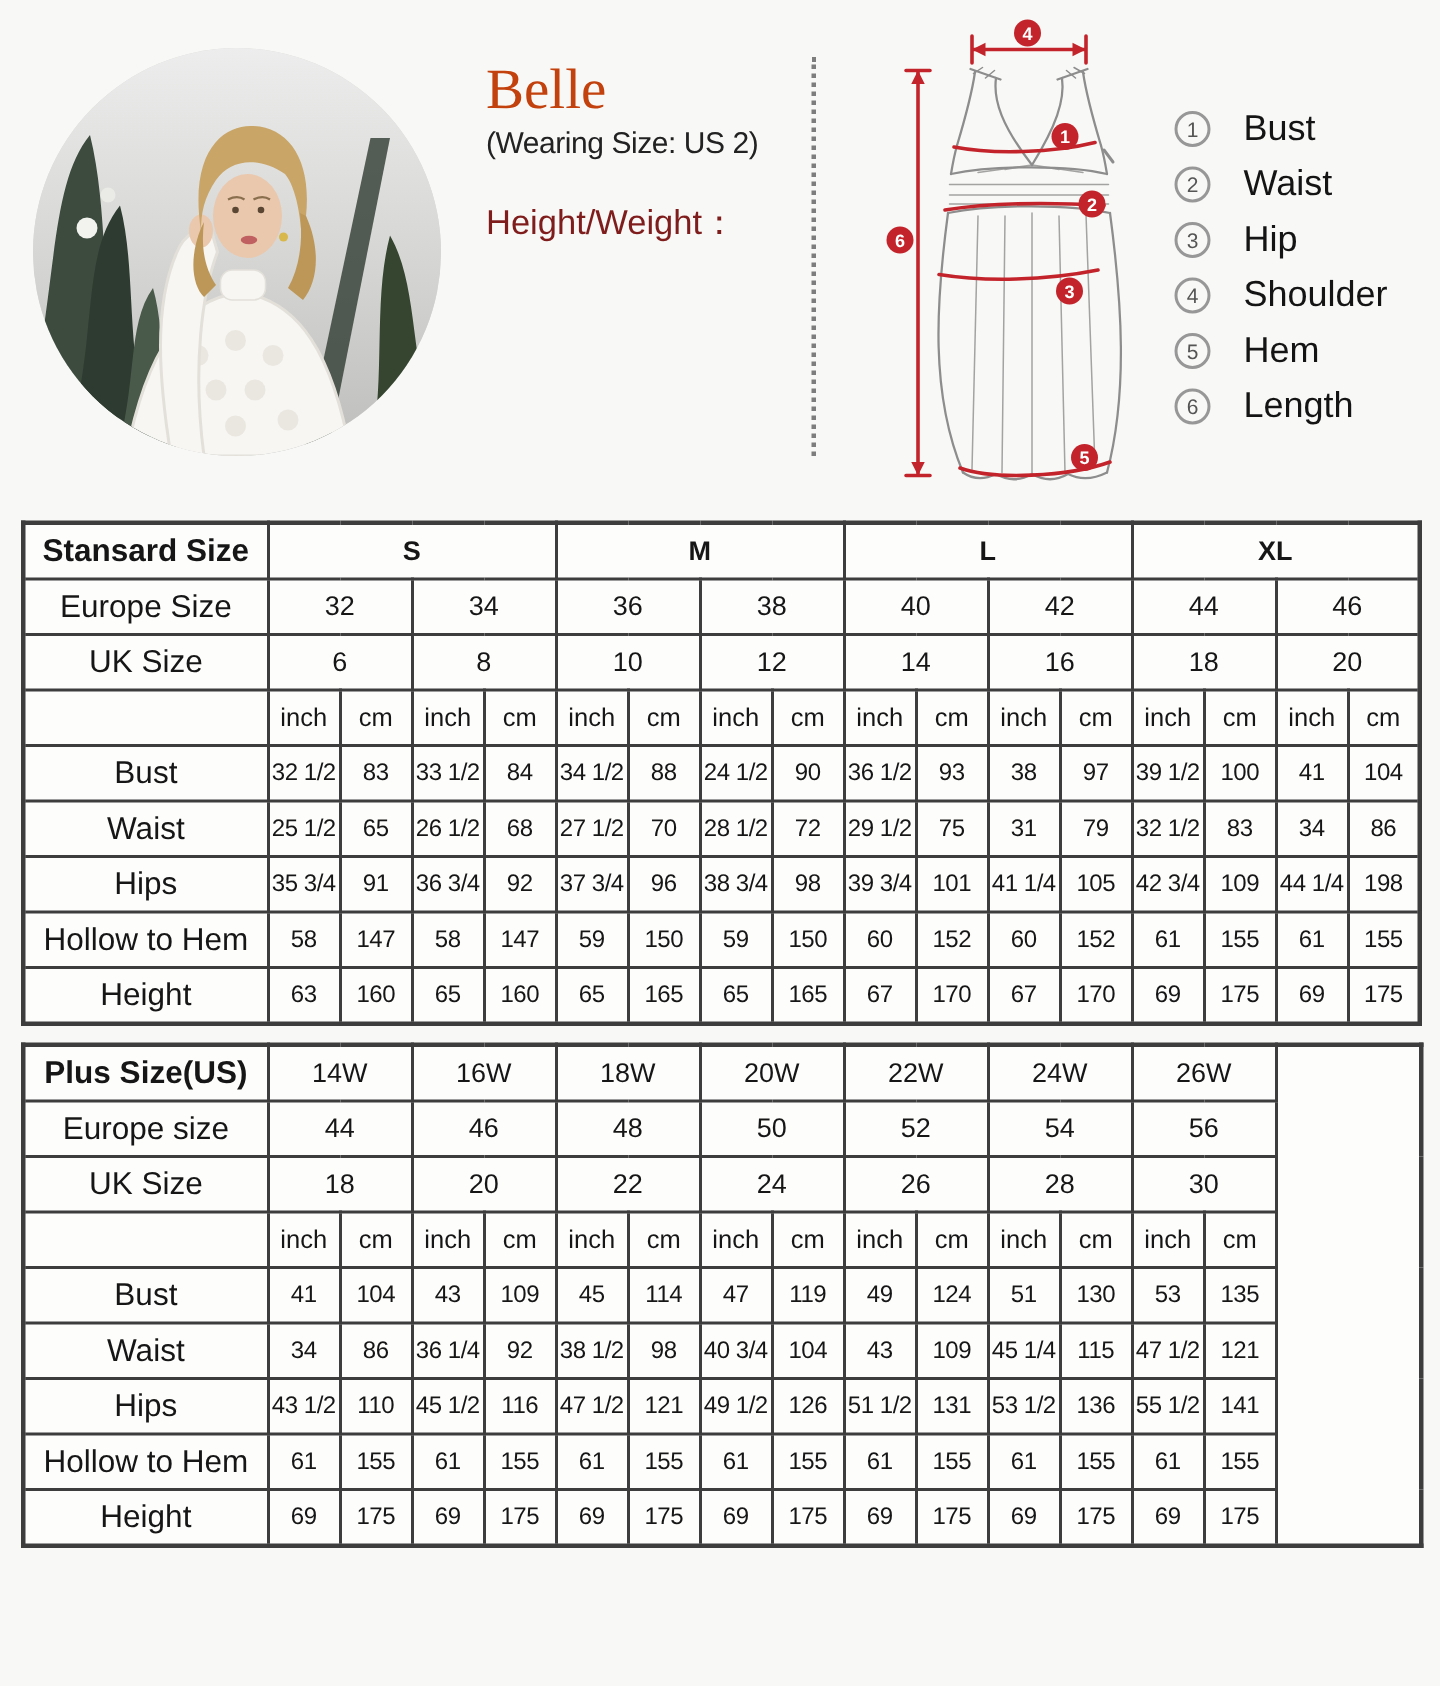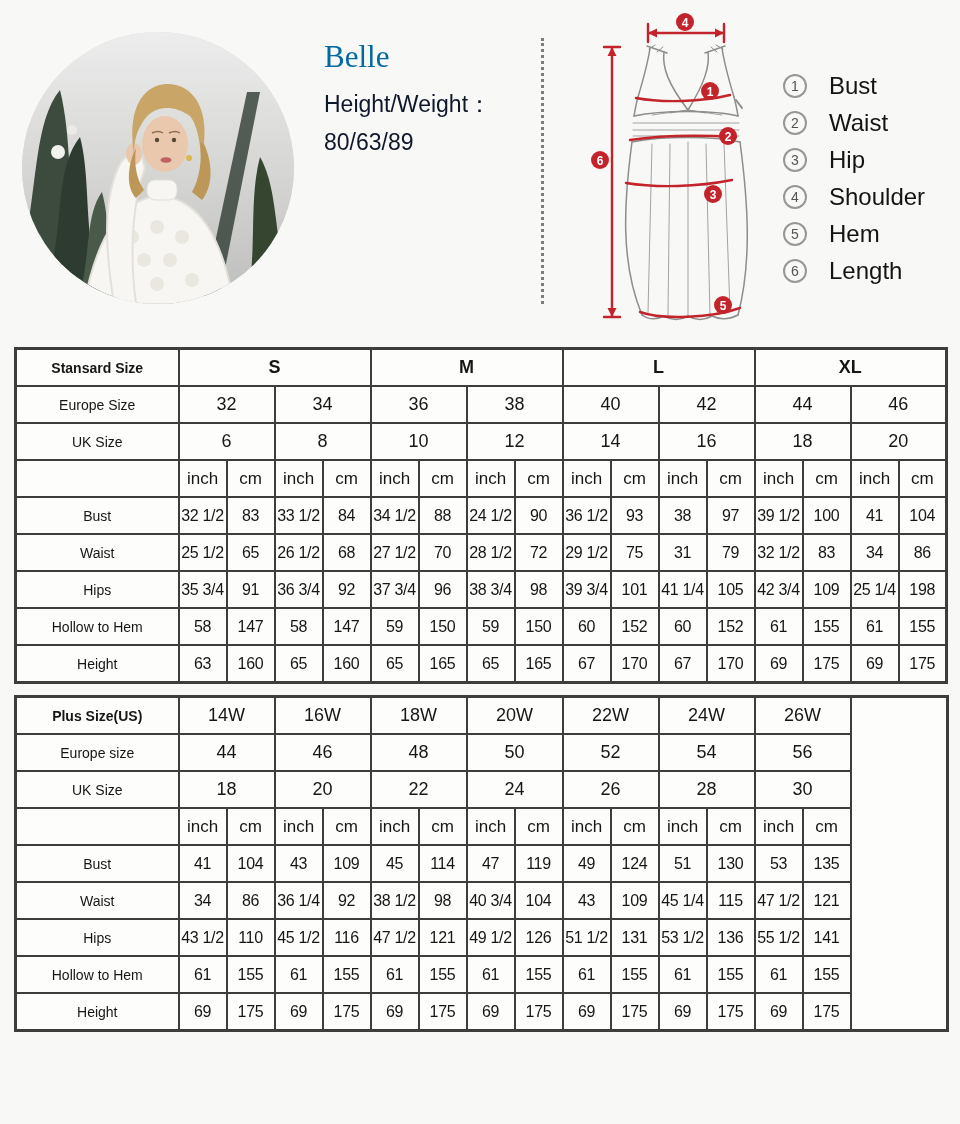--- a/index.html
+++ b/index.html
@@ -16,24 +16,24 @@
   .top-section{position:relative;width:960px;height:345px;}
 
   .photo-circle{
     position:absolute;left:22px;top:32px;width:272px;height:272px;
     border-radius:50%;overflow:hidden;background:#d9d9d7;
   }
 
   .model-info{position:absolute;left:324px;top:40px;width:215px;}
   .model-name{
     font-family:"Liberation Serif", serif;
-    font-size:31px;font-weight:normal;color:#0369a1;margin:0 0 2px 0;line-height:1.1;
+    font-size:38px;font-weight:normal;color:#c2410c;margin:0 0 2px 0;line-height:1.1;
   }
   .model-wearing{font-size:20px;color:#222;margin:0 0 26px 0;line-height:1.2;letter-spacing:-0.3px;}
-  .model-line{font-size:23px;color:#0f172a;margin:0 0 9px 0;line-height:1.25;}
+  .model-line{font-size:23px;color:#7f1d1d;margin:0 0 9px 0;line-height:1.25;}
   .model-line.gap{margin-top:16px;}
 
   .dotted-divider{
     position:absolute;left:541px;top:38px;height:266px;width:0;
     border-left:3px dotted #7d7d7d;
   }
 
   .dress-diagram{position:absolute;left:552px;top:2px;width:228px;height:330px;}
 
   .legend{position:absolute;left:783px;top:72px;}
@@ -54,21 +54,21 @@
   table#plus-table{margin-top:11px;}
   .size-table th,.size-table td{
     border:2px solid #3d3d3d;text-align:center;vertical-align:middle;
     height:35px;padding:0;color:#161616;font-weight:normal;
     font-size:17px;overflow:hidden;white-space:nowrap;
   }
   .size-table .bold{font-weight:bold;}
   .size-table .big{font-size:18px;}
   .size-table .unit{font-size:17px;}
   .size-table .val{font-size:16px;letter-spacing:-0.3px;}
-  .size-table th{font-size:14px;}
+  .size-table th{font-size:21px;}
 </style>
 </head>
 <body>
 
 <div class="top-section">
 
   <div class="photo-circle">
     <svg width="272" height="272" viewBox="0 0 272 272">
       <defs>
         <linearGradient id="pg" x1="0" y1="0" x2="0" y2="1">
@@ -109,22 +109,22 @@
         <circle cx="152" cy="108" r="2.2" fill="#5a4632"></circle>
       <path d="M130,101 C134,99 138,99 141,101" stroke="#8a6f4e" stroke-width="1.5" fill="none"></path>
       <path d="M147,101 C151,99 155,99 158,101" stroke="#8a6f4e" stroke-width="1.5" fill="none"></path>
       <ellipse cx="144" cy="128" rx="5.5" ry="2.8" fill="#c06060"></ellipse>
       <circle cx="167" cy="126" r="3" fill="#d8b84a"></circle>
     </svg>
   </div>
 
   <div class="model-info">
     <div class="model-name">Belle</div>
+    <div class="model-wearing">(Wearing Size: US 2)</div>
     <div class="model-line gap">Height/Weight：</div>
-    <div class="model-line">80/63/89</div>
   </div>
 
   <div class="dotted-divider"></div>
 
   <svg class="dress-diagram" viewBox="0 0 228 330">
     <g stroke="#8d8d8d" stroke-width="1.5" fill="none" stroke-linecap="round">
       <path d="M98,46 C96,60 92,75 86,95"></path>
       <path d="M112,50 C110,65 116,82 136,108"></path>
       <path d="M170,46 C172,60 176,75 182,95"></path>
       <path d="M156,50 C158,65 152,82 136,108"></path>
@@ -316,21 +316,21 @@
         <td class="val">37 3/4</td>
         <td class="val">96</td>
         <td class="val">38 3/4</td>
         <td class="val">98</td>
         <td class="val">39 3/4</td>
         <td class="val">101</td>
         <td class="val">41 1/4</td>
         <td class="val">105</td>
         <td class="val">42 3/4</td>
         <td class="val">109</td>
-        <td class="val">25 1/4</td>
+        <td class="val">44 1/4</td>
         <td class="val">198</td>
       </tr>
       <tr>
         <th>Hollow to Hem</th>
         <td class="val">58</td>
         <td class="val">147</td>
         <td class="val">58</td>
         <td class="val">147</td>
         <td class="val">59</td>
         <td class="val">150</td>

